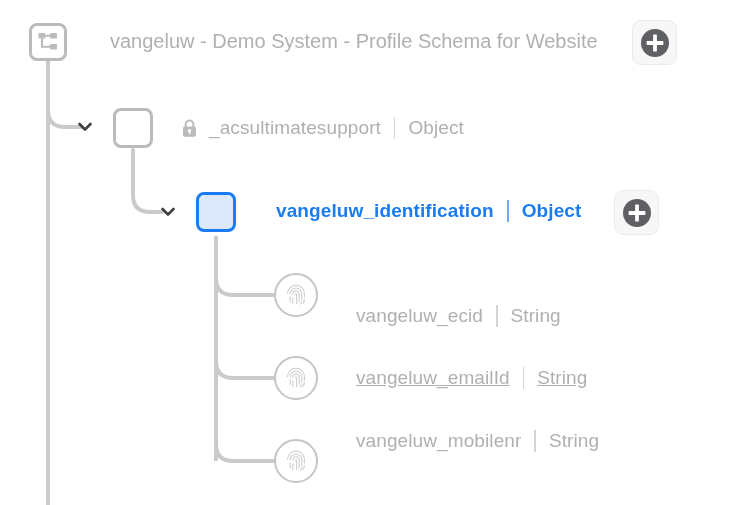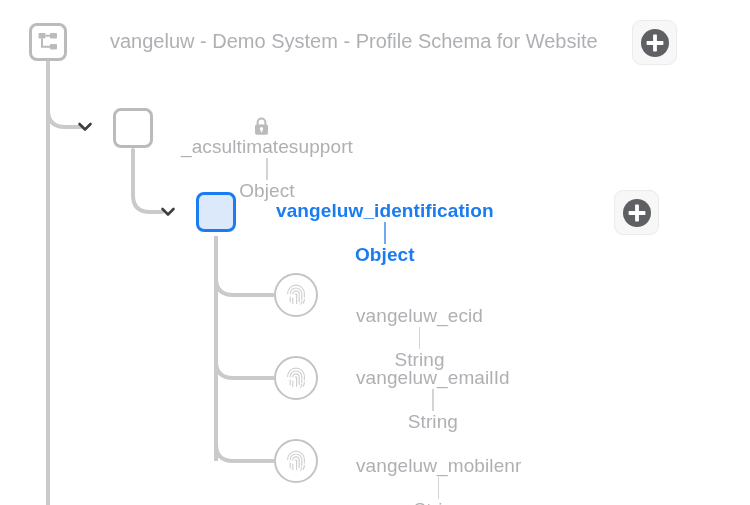--- a/index.html
+++ b/index.html
@@ -81,21 +81,20 @@
 
   
   .label {
     position: absolute;
     display: flex;
     align-items: center;
     white-space: nowrap;
     font-size: 19px;
     color: #aeb0b3;
     letter-spacing: .1px;
-    flex-direction: column;
   }
   .label .sep {
     display: inline-block;
     width: 1.5px;
     height: 22px;
     background: #d2d4d6;
     margin: 0 13px;
     flex: none;
   }
   .label .type {
@@ -251,40 +250,40 @@
         <path d="M8.8,11 A3.2,3.2 0 0 1 15.2,11 L15.2,18.6"></path>
         <path d="M11.4,11.2 A0.7,0.7 0 0 1 12.6,11.2 L12.6,20.4"></path>
         <path d="M6.2,14.2 L6.2,18.8"></path>
         <path d="M8.8,15.2 L8.8,20.4"></path>
         <path d="M17.8,18.3 Q17.6,20 16.6,21.1"></path>
         <path d="M20.4,16.4 Q20.2,18.7 19.3,20.3"></path>
       </g>
     </svg>
   </div>
 
-  <div class="label" style="left:356px; top:367px;">
+  <div class="label" style="left:356px; top:367px;text-decoration:underline;">
     <span>vangeluw_emailId</span>
     <span class="sep"></span>
     <span class="type">String</span>
   </div>
 
   <div class="fp" style="left:274px; top:439px;">
     <svg width="24" height="24" viewBox="0 0 24 24">
       <g fill="none" stroke="#cfd1d3" stroke-width="1.2" stroke-linecap="round">
         <path d="M3.6,10.5 A8.4,8.4 0 0 1 20.4,10.5 L20.4,14"></path>
         <path d="M6.2,10.8 A5.8,5.8 0 0 1 17.8,10.8 L17.8,16.5"></path>
         <path d="M8.8,11 A3.2,3.2 0 0 1 15.2,11 L15.2,18.6"></path>
         <path d="M11.4,11.2 A0.7,0.7 0 0 1 12.6,11.2 L12.6,20.4"></path>
         <path d="M6.2,14.2 L6.2,18.8"></path>
         <path d="M8.8,15.2 L8.8,20.4"></path>
         <path d="M17.8,18.3 Q17.6,20 16.6,21.1"></path>
         <path d="M20.4,16.4 Q20.2,18.7 19.3,20.3"></path>
       </g>
     </svg>
   </div>
 
-  <div class="label" style="left:356px; top:455px;">
+  <div class="label" style="left:356px; top:430px;">
     <span>vangeluw_mobilenr</span>
     <span class="sep"></span>
     <span class="type">String</span>
   </div>
 
 </div>
 
 </body></html>

